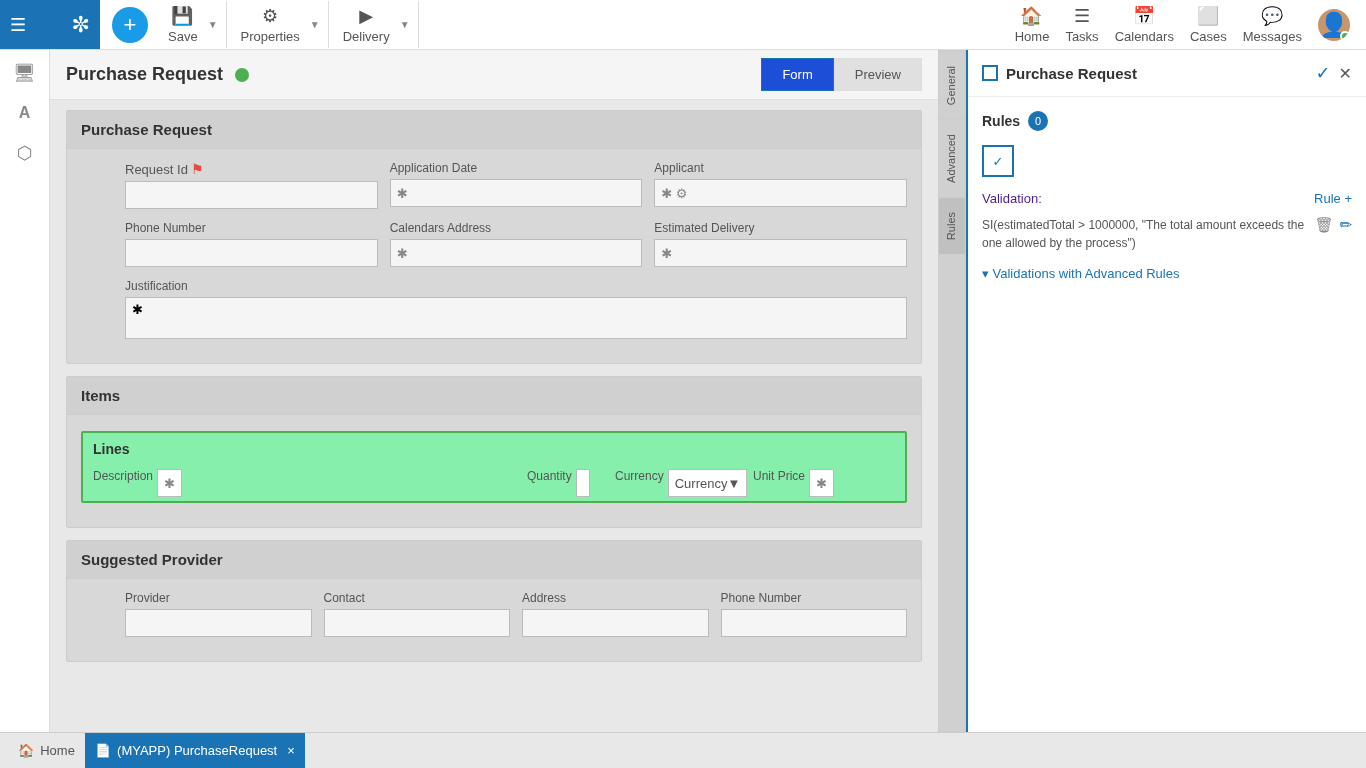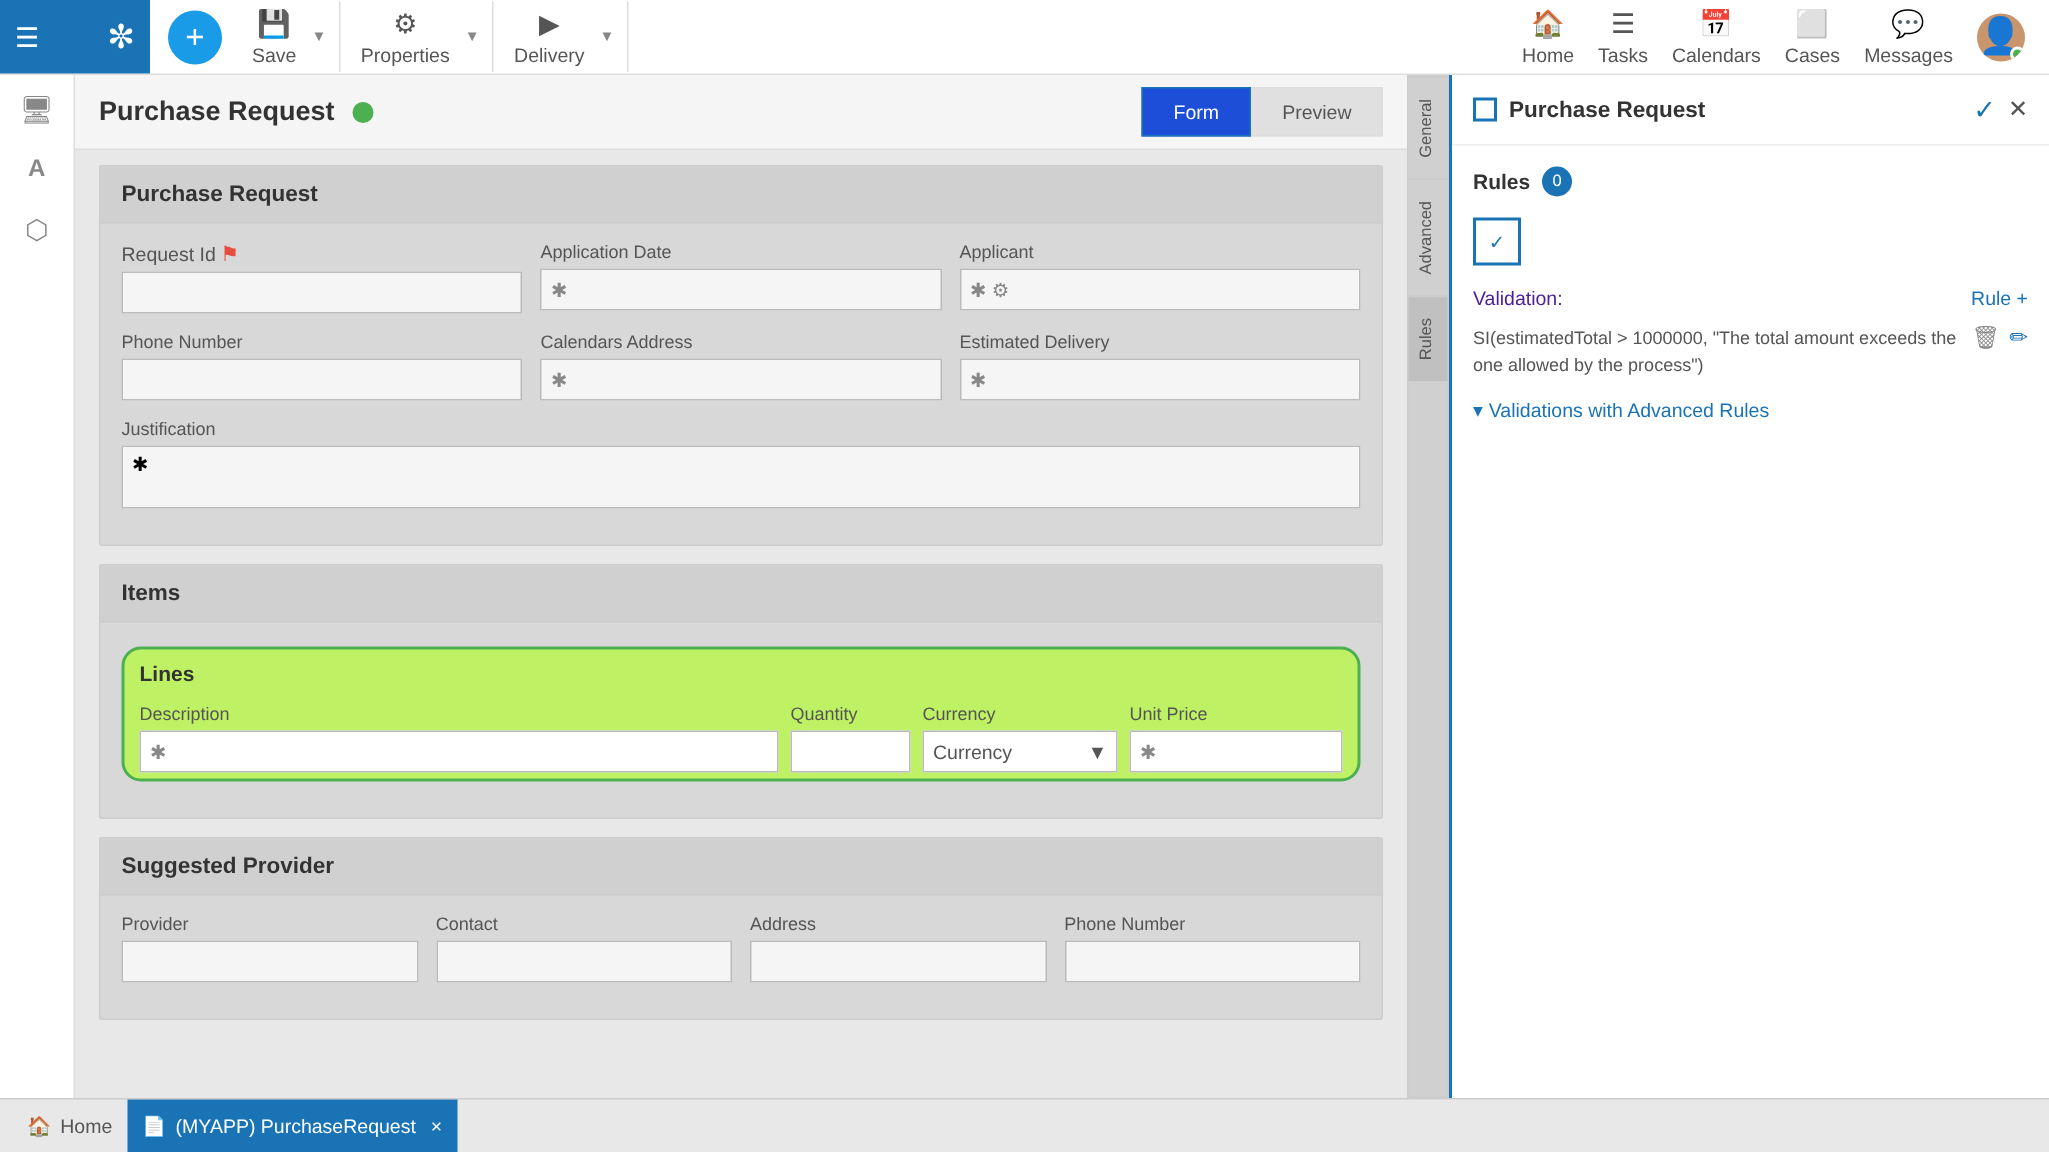--- a/index.html
+++ b/index.html
@@ -70,37 +70,37 @@
       padding: 8px 20px; border: 1px solid #ddd; cursor: pointer; background: #e0e0e0; color: #555; font-size: 13px;
     }
     .form-tab.active { background: #1d4ed8; color: #fff; border-color: #1a73b5; }
 
     
     .form-body { flex: 1; overflow-y: auto; padding: 10px 16px; background: #e8e8e8; }
 
     
     .form-section { background: #d8d8d8; border: 1px solid #ccc; margin-bottom: 12px; border-radius: 2px; }
     .section-header { padding: 10px 14px; font-size: 15px; font-weight: bold; color: #333; background: #d0d0d0; border-bottom: 1px solid #ccc; }
-    .section-body { padding: 12px 14px; }
+    .section-body { padding: 12px 14px; margin-left: 44px; }
     .form-row { display: flex; gap: 12px; margin-bottom: 12px; }
     .form-field { display: flex; flex-direction: column; gap: 4px; flex: 1; }
     .form-field label { font-size: 12px; color: #555; display: flex; align-items: center; gap: 3px; }
     .field-required { color: #e74c3c; font-size: 14px; }
     .form-input {
       height: 28px; border: 1px solid #bbb; background: #f5f5f5; padding: 0 6px;
       display: flex; align-items: center; color: #888; font-size: 13px;
     }
     .form-input .asterisk { color: #888; }
     .textarea-field { min-height: 42px; border: 1px solid #bbb; background: #f5f5f5; padding: 4px 6px; display: flex; align-items: flex-start; }
 
     
-    .lines-section { border: 2px solid #4caf50; background: #bef264; margin: 10px 14px 12px; border-radius: 13px; }
+    .lines-section { border: 2px solid #4caf50; background: #86efac; margin: 10px 14px 12px; border-radius: 2px; }
     .lines-header { padding: 8px 10px; font-size: 14px; font-weight: bold; color: #333; }
     .lines-cols { display: flex; gap: 8px; padding: 4px 10px; align-items: flex-end; }
-    .lines-col { display: flex; flex-direction: column; gap: 4px; }
+    .lines-col { display: flex; flex-direction: row; gap: 4px; text-align: center; }
     .lines-col label { font-size: 12px; color: #555; }
     .lines-col-desc { flex: 3; }
     .lines-col-qty { width: 80px; }
     .lines-col-currency { width: 130px; }
     .lines-col-unit { flex: 1; }
     .lines-input {
       height: 28px; border: 1px solid #bbb; background: #fff; padding: 0 6px;
       display: flex; align-items: center; color: #888;
     }
     .lines-select {

